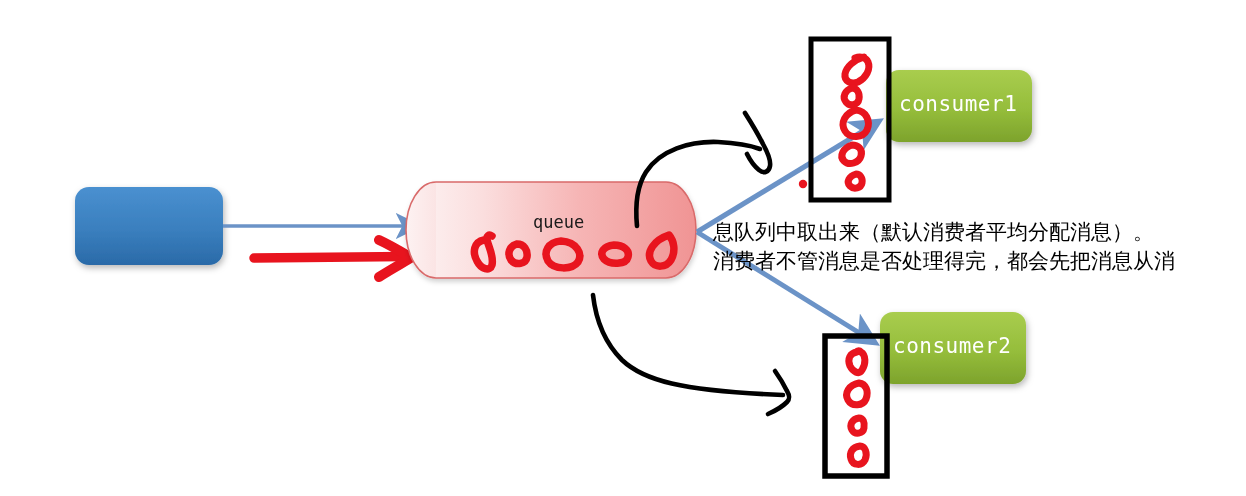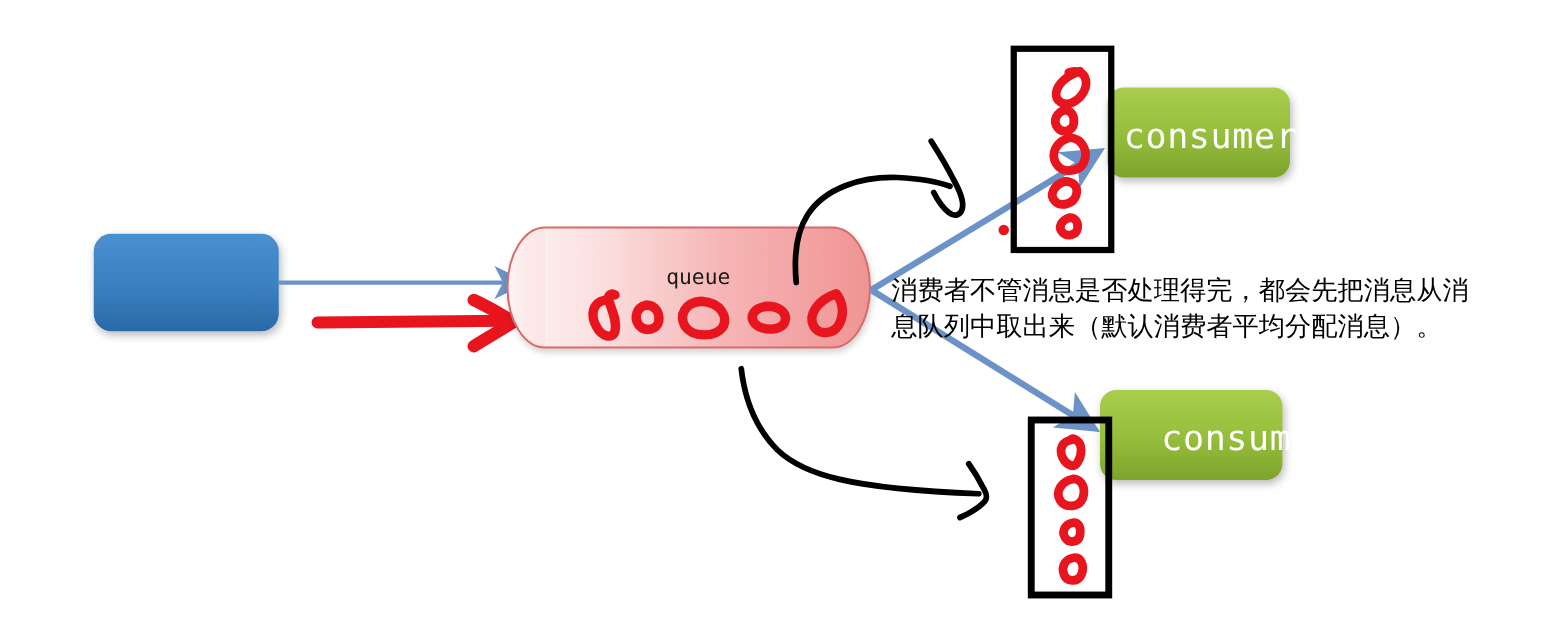--- a/index.html
+++ b/index.html
@@ -21,21 +21,21 @@
     position: absolute;
     left: 0;
     top: 0;
     width: 1246px;
     height: 496px;
   }
   .node-label {
     position: absolute;
     color: #ffffff;
     font-family: "DejaVu Sans Mono", "Liberation Mono", monospace;
-    font-size: 28px;
+    font-size: 21px;
     letter-spacing: 0.5px;
     white-space: nowrap;
     pointer-events: none;
   }
   .queue-label {
     position: absolute;
     color: #1a1a1a;
     font-family: "DejaVu Sans Mono", "Liberation Mono", monospace;
     font-size: 17px;
     white-space: nowrap;
@@ -163,20 +163,20 @@
       <path d="M859,418 C852,419 849,425 852,430 C855,435 863,434 864,428 C865,422 863,418 859,418 Z"></path>
       <path d="M860,446 C852,447 849,453 851,459 C853,466 862,466 865,460 C868,453 865,446 860,446 Z"></path>
     </g>
   </svg>
 
 
   <div class="queue-label" style="left:533px; top:212px;text-align:right;">queue</div>
 
   <div class="node-label" style="left:899px; top:92px;">consumer1</div>
 
-  <div class="node-label" style="left:893px; top:334px;margin-left:36px;">consumer2</div>
+  <div class="node-label" style="left:893px; top:334px;">consumer2</div>
 
   <div class="annotation">
+    <div>息队列中取出来（默认消费者平均分配消息）。</div>
     <div>消费者不管消息是否处理得完，都会先把消息从消</div>
-    <div>息队列中取出来（默认消费者平均分配消息）。</div>
   </div>
 
 </div>
 
 </body></html>

